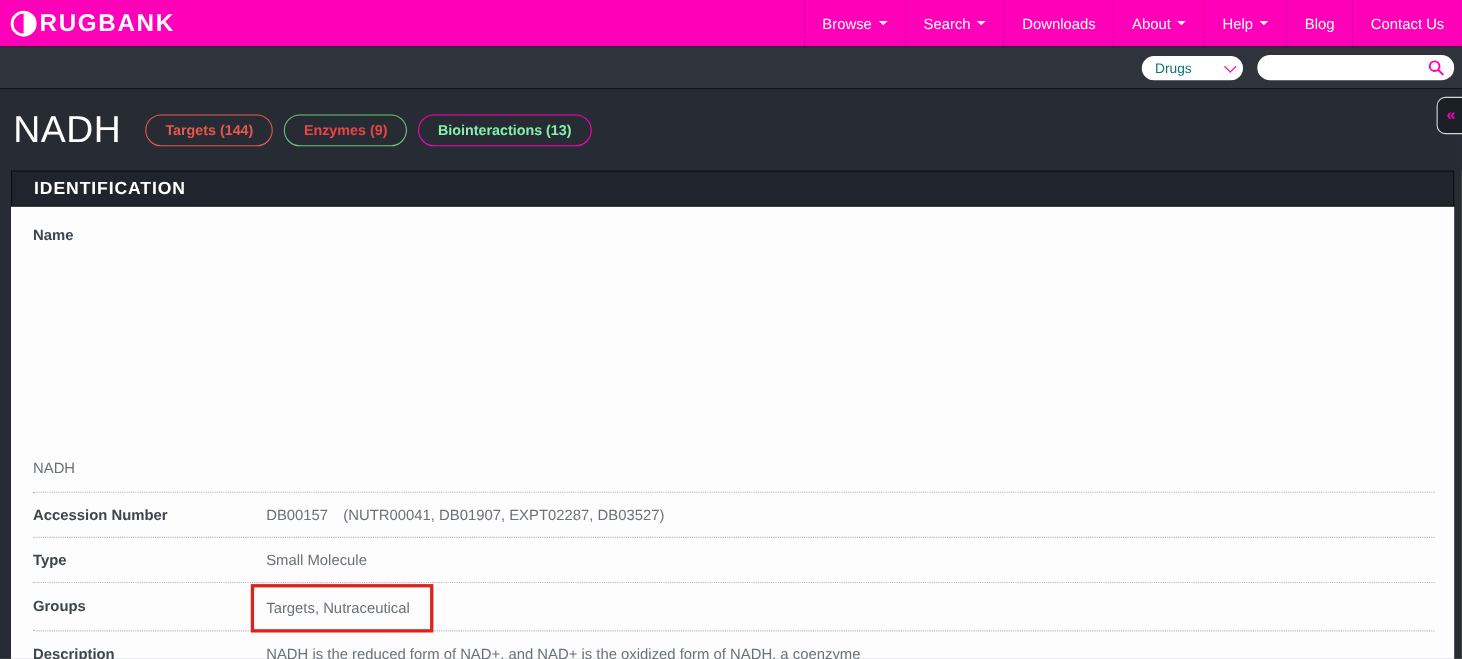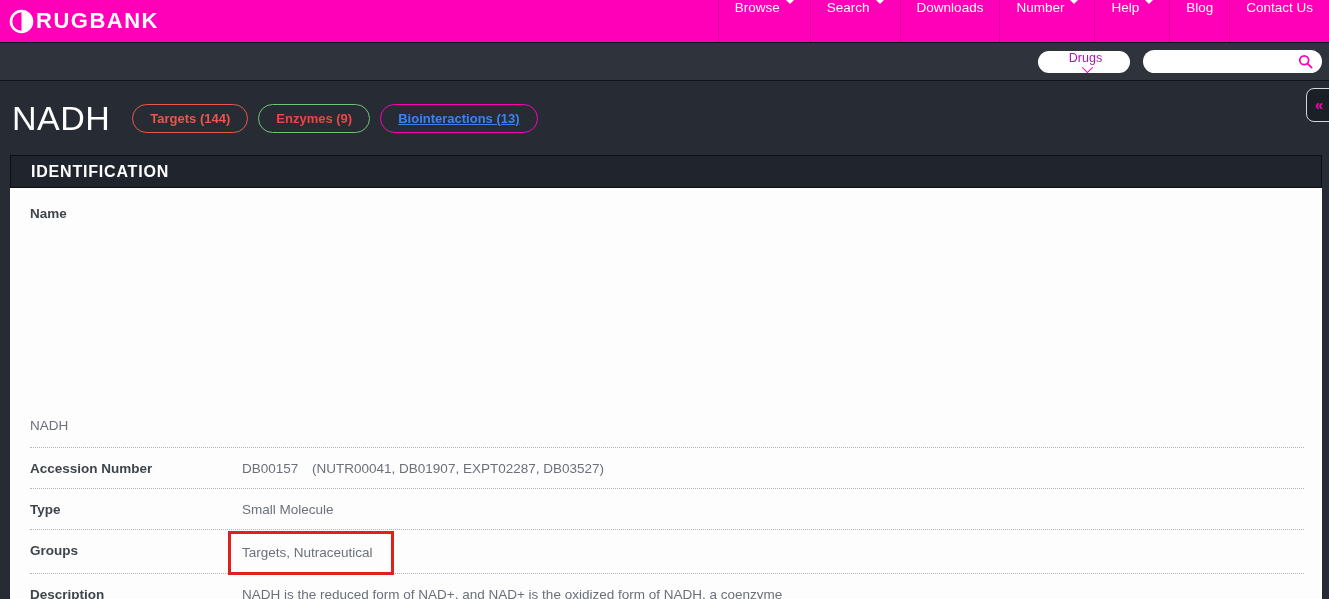--- a/index.html
+++ b/index.html
@@ -8,49 +8,49 @@
   .screen { position:relative; width:1329px; height:599px; }
 
   
   .navbar { position:absolute; top:0; left:0; width:1329px; height:43px;
     background:#ff00b8; display:flex; align-items:center; justify-content:space-between;
     border-bottom:1px solid #10151d; }
   .logo { display:flex; align-items:center; margin-left:8px; cursor:pointer; }
   .logo-icon { width:27px; height:27px; margin-right:1px; }
   .logo-text { color:#ffffff; font-size:22px; font-weight:700; letter-spacing:1.5px; }
   .nav-items { display:flex; height:100%; align-items:stretch; }
-  .nav-item { display:flex; align-items:flex-start; padding:0 16px;
+  .nav-item { display:flex; align-items:center; padding:0 16px;
     border-left:1px solid rgba(0,0,0,0.14); color:#fff; font-size:13.5px; cursor:pointer; }
   .caret { width:0; height:0; border-left:4px solid transparent; border-right:4px solid transparent;
     border-top:4px solid #fff; margin-left:6px; }
 
   
   .subbar { position:absolute; top:43px; left:0; width:1329px; height:38px;
     background:#2e333c; border-bottom:1px solid #10151d;
     display:flex; align-items:center; justify-content:flex-end; gap:13px; padding-right:7px; }
   .category-pill { width:92px; height:22px; background:#fff; border-radius:11px;
     display:flex; align-items:center; justify-content:space-between; padding:0 9px 0 12px;
-    font-size:12.5px; color:#a21caf; cursor:pointer;flex-direction:column; }
+    font-size:12.5px; color:#0f766e; cursor:pointer; }
   .chev { width:8px; height:8px; border-right:1.6px solid #ff00b8; border-bottom:1.6px solid #ff00b8;
     transform:rotate(45deg) translateY(-2px); }
   .search-pill { position:relative; width:179px; height:23px; background:#fff; border-radius:12px; }
   .search-pill input { position:absolute; left:12px; top:1px; width:140px; height:20px;
     border:none; outline:none; font-size:12.5px; color:#3c434b; background:transparent; }
   .mag { position:absolute; right:9px; top:4px; width:15px; height:15px; cursor:pointer; }
 
   
   .title-area { position:absolute; top:81px; left:0; width:1329px; height:74px;
     background:#272c34; display:flex; align-items:center; padding-left:12px; }
   .drug-title { color:#fff; font-size:34px; font-weight:400; letter-spacing:0.5px; margin-right:22px; }
   .badges { display:flex; gap:10px; }
   .badge { border:1px solid; border-radius:16px; padding:6px 17px; font-size:13px;
     background:transparent; cursor:pointer; white-space:nowrap;font-weight:bold; }
   .badge-targets { color:#e8574e; border-color:#e8574e; }
   .badge-enzymes { color:#ef4444; border-color:#70c377; }
-  .badge-bio { color:#3b82f6; border-color:#ff00b8; font-weight:700;text-decoration:underline; }
+  .badge-bio { color:#86efac; border-color:#ff00b8; font-weight:700; }
   .collapse-btn { position:absolute; top:7px; right:-15px; width:38px; height:34px;
     background:#1b2026; border:1px solid #d4d8dd; border-radius:8px;
     color:#ff00b8; font-size:15px; font-weight:700; text-align:left; padding-left:8px;
     line-height:32px; cursor:pointer; }
 
   
   .section-header { position:absolute; top:155px; left:10px; width:1312px; height:33px;
     background:#20252d; border:1px solid #0c1014; color:#fff;
     font-size:16px; font-weight:700; letter-spacing:0.8px; line-height:31px; padding-left:20px; }
 
@@ -88,21 +88,21 @@
         <span class="caret"></span>
       </div>
       <div class="nav-item">
         <span>Search</span>
         <span class="caret"></span>
       </div>
       <div class="nav-item">
         <span>Downloads</span>
       </div>
       <div class="nav-item">
-        <span>Number</span>
+        <span>About</span>
         <span class="caret"></span>
       </div>
       <div class="nav-item">
         <span>Help</span>
         <span class="caret"></span>
       </div>
       <div class="nav-item">
         <span>Blog</span>
       </div>
       <div class="nav-item">

